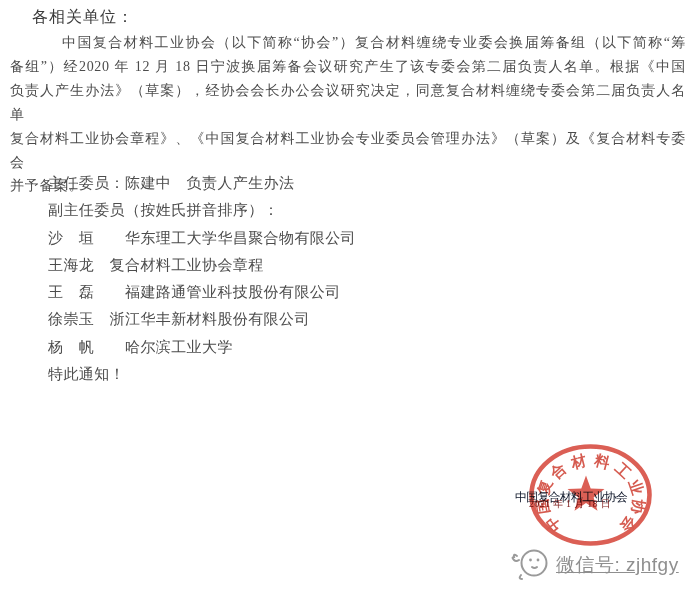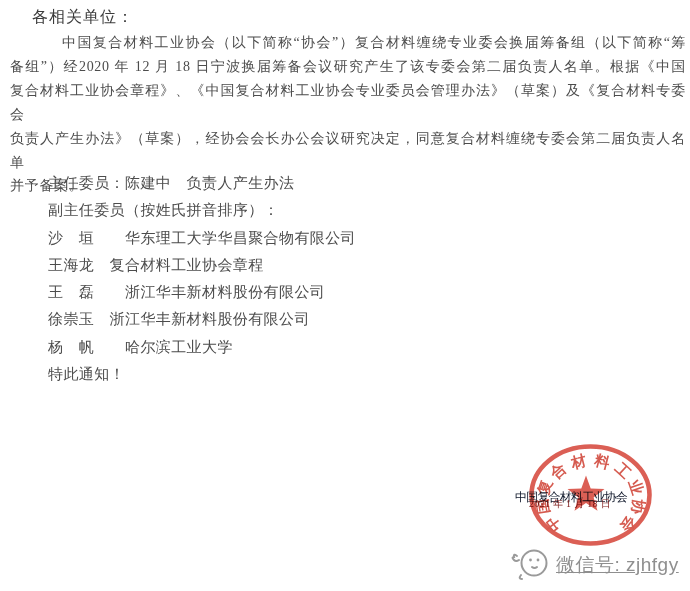--- a/index.html
+++ b/index.html
@@ -54,26 +54,26 @@
   .wm-icon svg{display:block;}
 </style>
 </head>
 <body>
 
 <div class="salutation">各相关单位：</div>
 
 <div class="paragraph">
     <div class="para-line first">中国复合材料工业协会（以下简称“协会”）复合材料缠绕专业委会换届筹备组（以下简称“筹</div>
     <div class="para-line">备组”）经2020 年 12 月 18 日宁波换届筹备会议研究产生了该专委会第二届负责人名单。根据《中国</div>
+    <div class="para-line">负责人产生办法》（草案），经协会会长办公会议研究决定，同意复合材料缠绕专委会第二届负责人名单</div>
     <div class="para-line">复合材料工业协会章程》、《中国复合材料工业协会专业委员会管理办法》（草案）及《复合材料专委会</div>
-    <div class="para-line">负责人产生办法》（草案），经协会会长办公会议研究决定，同意复合材料缠绕专委会第二届负责人名单</div>
     <div class="para-line last">并予备案。</div>
   </div>
 
-<div class="roster"><div>主任委员：陈建中　负责人产生办法</div><div>副主任委员（按姓氏拼音排序）：</div><div>沙　垣　　华东理工大学华昌聚合物有限公司</div><div>王海龙　复合材料工业协会章程</div><div>王　磊　　浙江华丰新材料股份有限公司</div><div>徐崇玉　浙江华丰新材料股份有限公司</div><div>杨　帆　　哈尔滨工业大学</div><div>特此通知！</div></div>
+<div class="roster"><div>主任委员：陈建中　负责人产生办法</div><div>副主任委员（按姓氏拼音排序）：</div><div>沙　垣　　华东理工大学华昌聚合物有限公司</div><div>王海龙　复合材料工业协会章程</div><div>王　磊　　福建路通管业科技股份有限公司</div><div>徐崇玉　浙江华丰新材料股份有限公司</div><div>杨　帆　　哈尔滨工业大学</div><div>特此通知！</div></div>
 
 <div class="sig-org">中国复合材料工业协会</div>
 <div class="sig-date">2021 年 1 月 18 日</div>
 
 <svg class="seal" viewBox="0 0 127 106" xmlns="http://www.w3.org/2000/svg">
   <ellipse class="ring" cx="63.5" cy="53" rx="59" ry="48.5" stroke="#d6493d"></ellipse>
   <polygon fill="#d6493d" points="59.0,33.5 63.7,46.5 77.5,47.0 66.6,55.5 70.5,68.8 59.0,61.0 47.5,68.8 51.4,55.5 40.5,47.0 54.3,46.5"></polygon>
   <g fill="#d04437">
       <text transform="translate(29.6,79.2) rotate(-128.0)">中</text>
       <text transform="translate(21.1,63.7) rotate(-99.6)">国</text>

